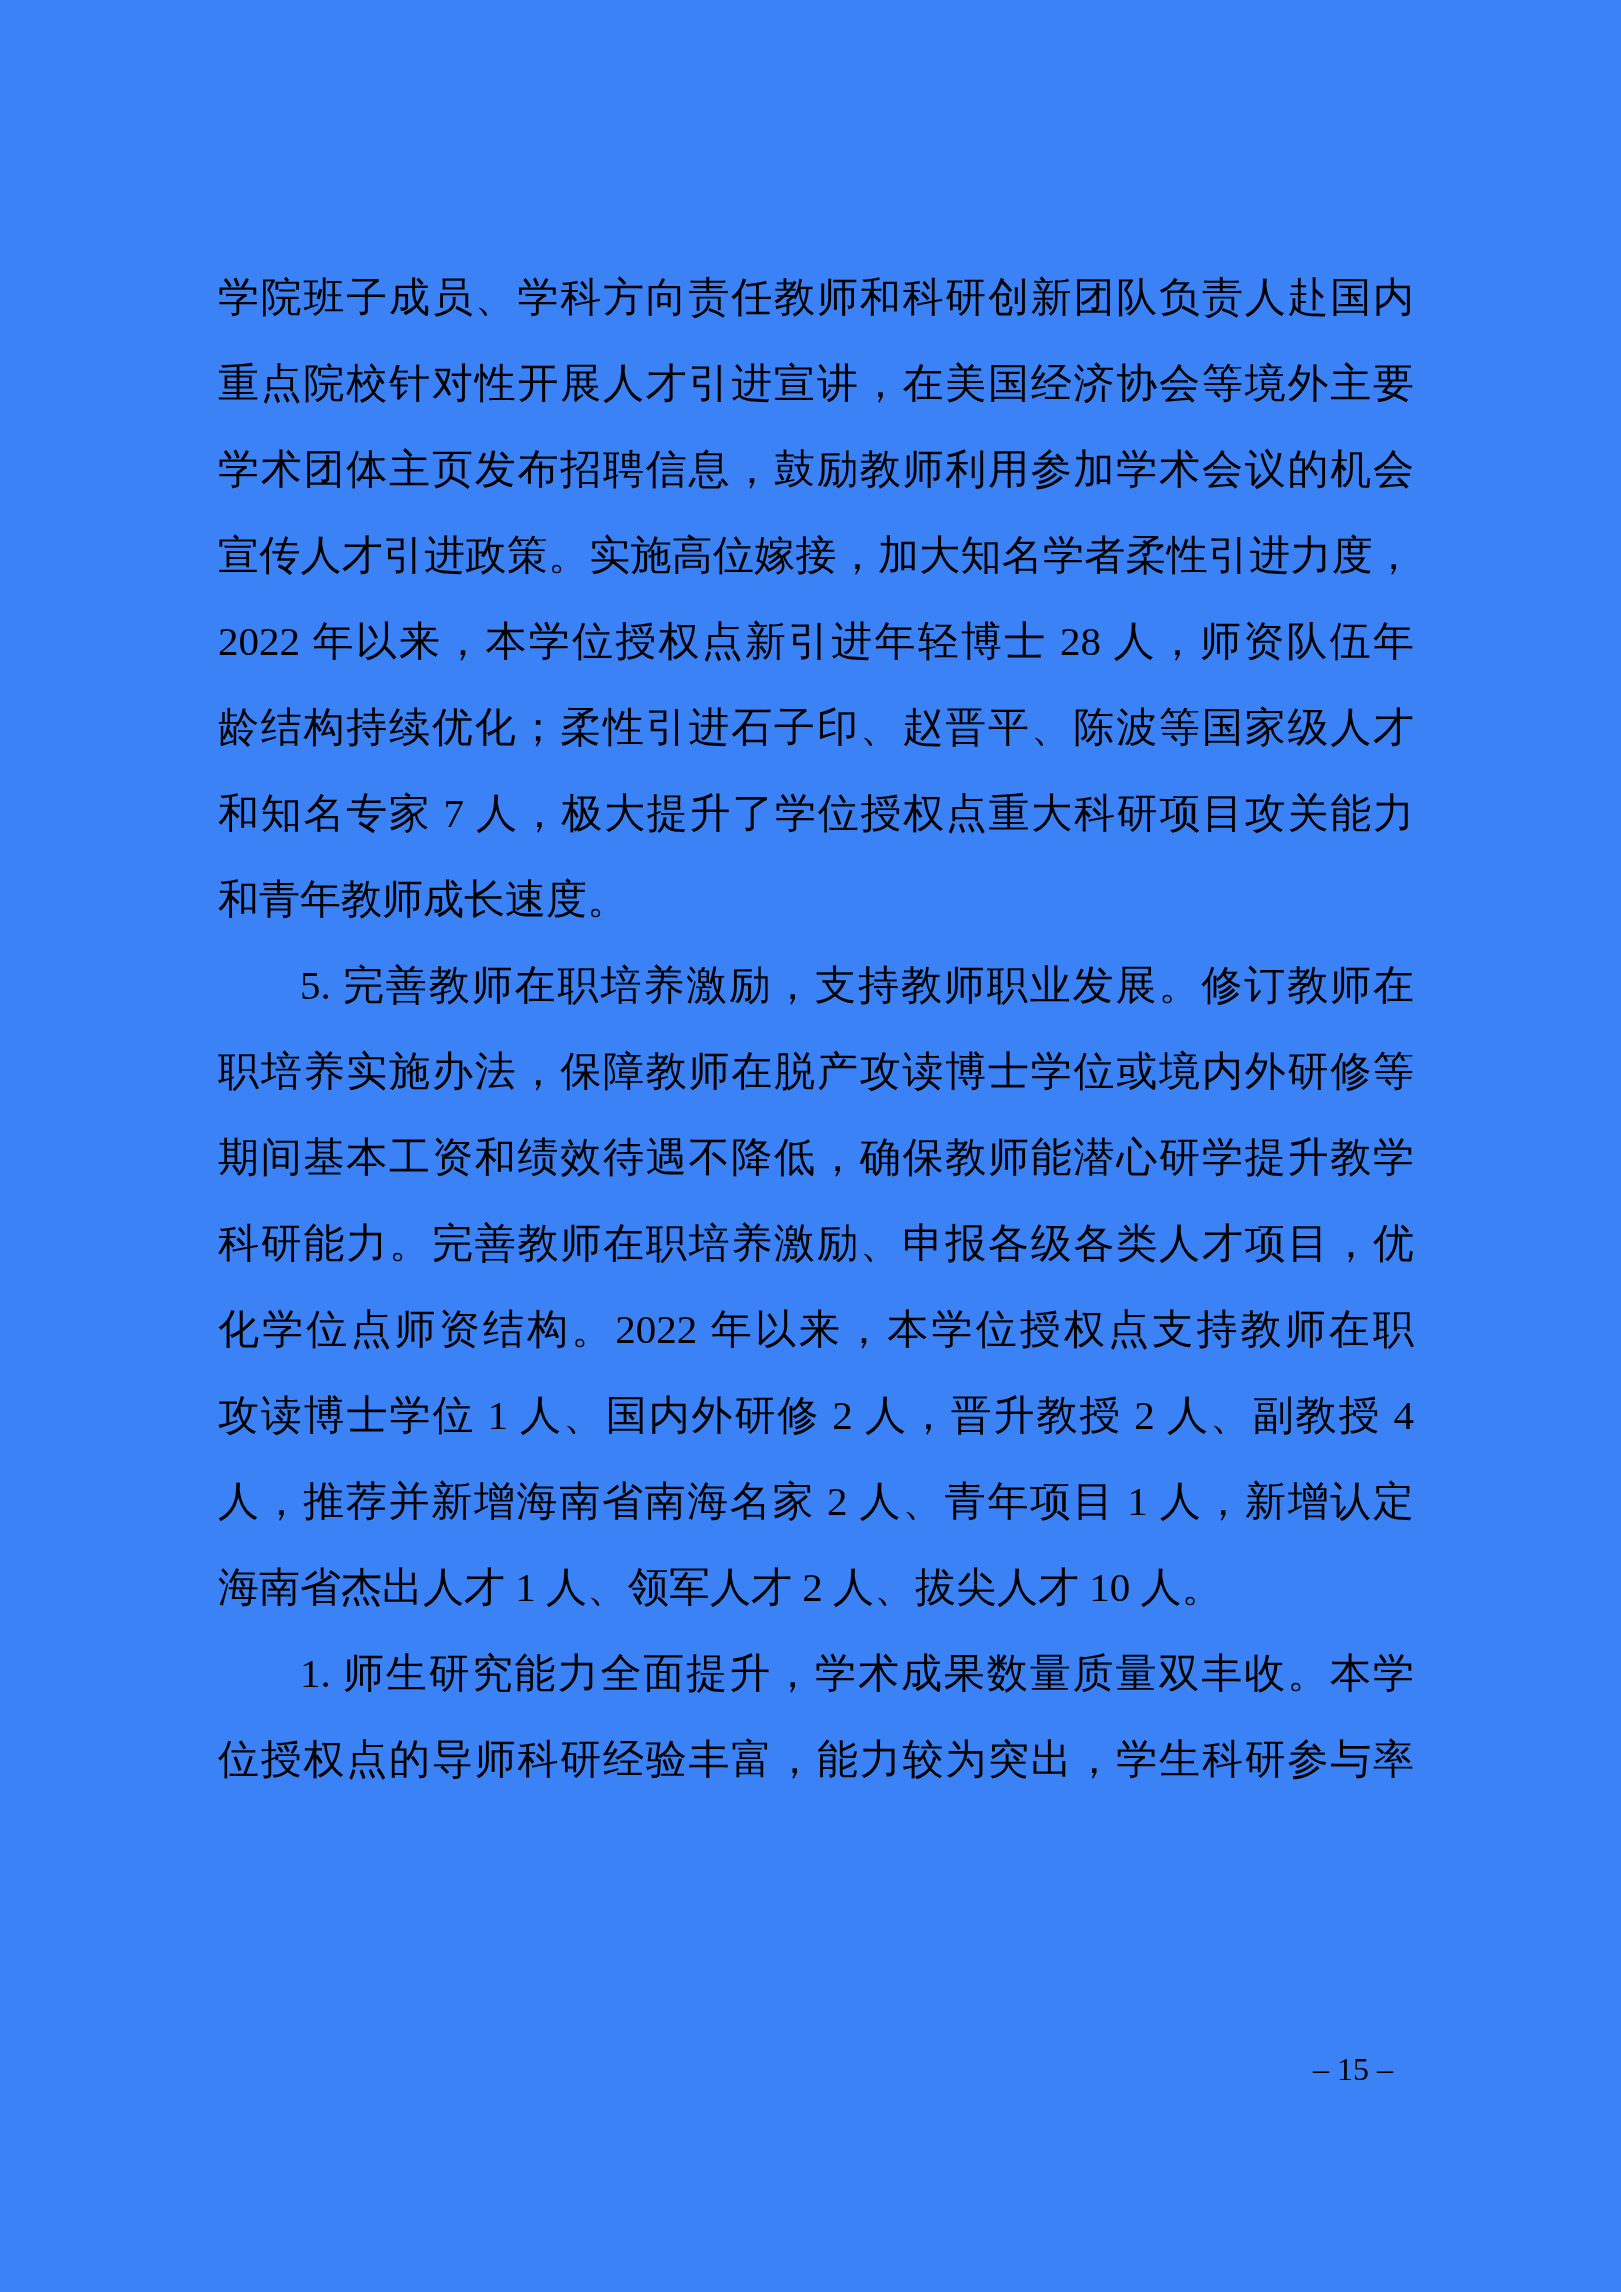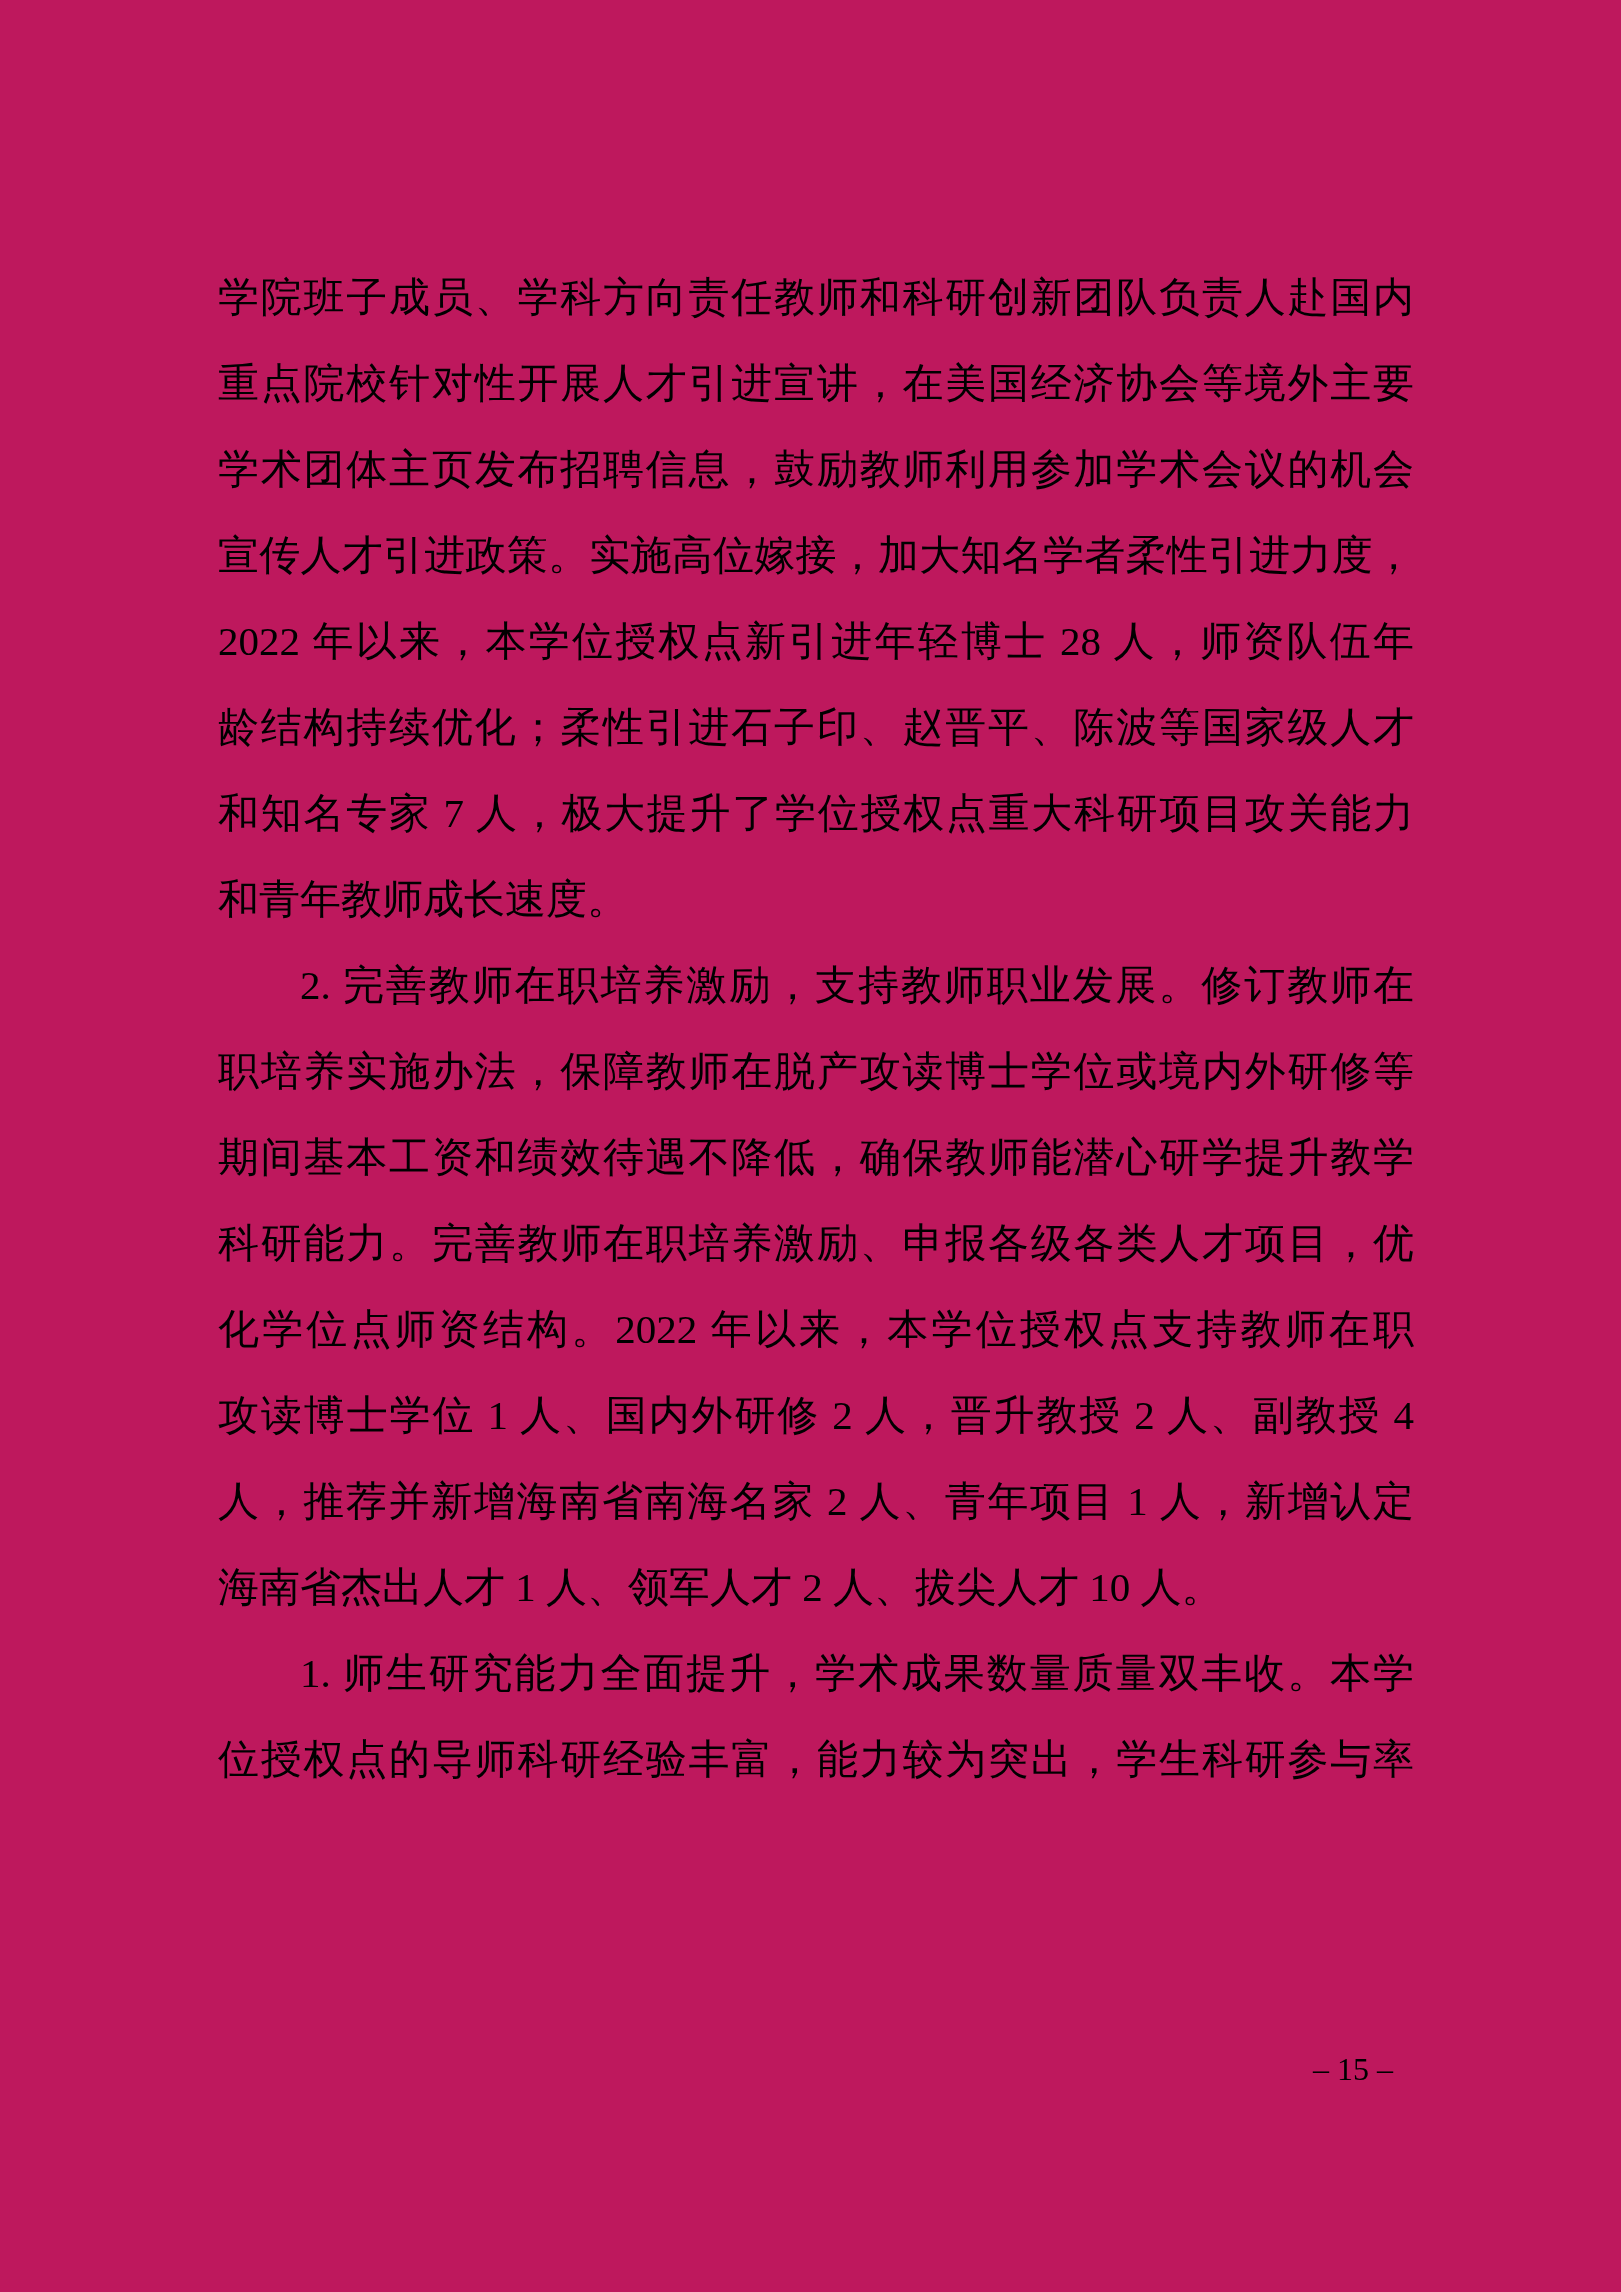--- a/index.html
+++ b/index.html
@@ -4,21 +4,21 @@
 <style>
   html, body {
     margin: 0;
     padding: 0;
     background: #ffffff;
   }
   .page {
     position: relative;
     width: 1621px;
     height: 2293px;
-    background: #be185d;
+    background: #3b82f6;
     color: #000000;
     font-family: "Liberation Serif", "DejaVu Serif", serif;
     overflow: hidden;
   }
   .doc-body {
     position: absolute;
     left: 218px;
     top: 254px;
     width: 1196px;
     font-size: 41px;
@@ -60,21 +60,21 @@
 <div class="page">
   <main class="doc-body">
       <div class="line justify">学院班子成员、学科方向责任教师和科研创新团队负责人赴国内</div>
       <div class="line justify">重点院校针对性开展人才引进宣讲，在美国经济协会等境外主要</div>
       <div class="line justify">学术团体主页发布招聘信息，鼓励教师利用参加学术会议的机会</div>
       <div class="line justify">宣传人才引进政策。实施高位嫁接，加大知名学者柔性引进力度，</div>
       <div class="line justify">2022 年以来，本学位授权点新引进年轻博士 28 人，师资队伍年</div>
       <div class="line justify">龄结构持续优化；柔性引进石子印、赵晋平、陈波等国家级人才</div>
       <div class="line justify">和知名专家 7 人，极大提升了学位授权点重大科研项目攻关能力</div>
       <div class="line">和青年教师成长速度。</div>
-      <div class="line indent justify">2. 完善教师在职培养激励，支持教师职业发展。修订教师在</div>
+      <div class="line indent justify">5. 完善教师在职培养激励，支持教师职业发展。修订教师在</div>
       <div class="line justify">职培养实施办法，保障教师在脱产攻读博士学位或境内外研修等</div>
       <div class="line justify">期间基本工资和绩效待遇不降低，确保教师能潜心研学提升教学</div>
       <div class="line justify">科研能力。完善教师在职培养激励、申报各级各类人才项目，优</div>
       <div class="line justify">化学位点师资结构。2022 年以来，本学位授权点支持教师在职</div>
       <div class="line justify">攻读博士学位 1 人、国内外研修 2 人，晋升教授 2 人、副教授 4</div>
       <div class="line justify">人，推荐并新增海南省南海名家 2 人、青年项目 1 人，新增认定</div>
       <div class="line">海南省杰出人才 1 人、领军人才 2 人、拔尖人才 10 人。</div>
       <div class="line indent justify">1. 师生研究能力全面提升，学术成果数量质量双丰收。本学</div>
       <div class="line justify">位授权点的导师科研经验丰富，能力较为突出，学生科研参与率</div>
     </main>

